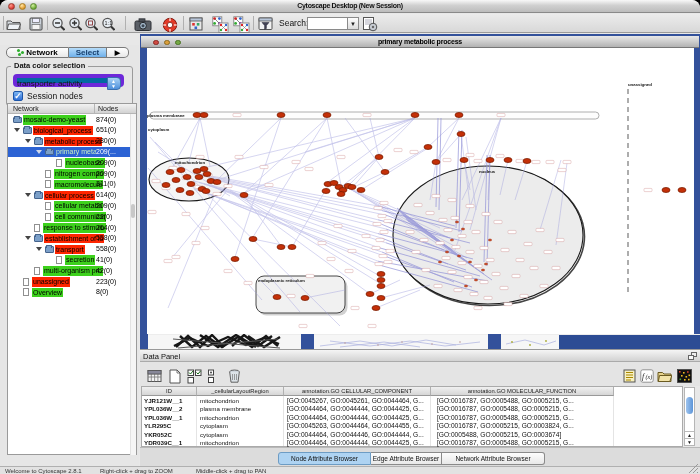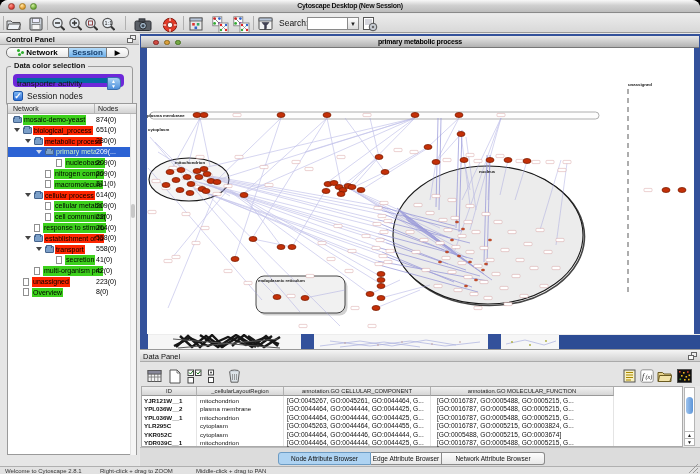--- a/index.html
+++ b/index.html
@@ -153,28 +153,24 @@
         <rect x="1.5" y="1.5" width="10" height="12" fill="#fff" stroke="#555" stroke-width="1"></rect>
         <path d="M3 4 h7 M3 6 h7 M3 8 h5" stroke="#99a" stroke-width="0.8"></path>
         <circle cx="11" cy="11" r="3.8" fill="#c8cdd4" stroke="#444" stroke-width="0.9"></circle>
         <circle cx="11" cy="11" r="1.2" fill="#666"></circle>
       </svg>
     <span style="position:absolute;left:279px;top:4px;font-size:8.5px;color:#111">Search:</span>
     <span style="position:absolute;left:307px;top:3px;width:52px;height:13px;background:#fff;border:1px solid #8a8a8a"></span>
     <span style="position:absolute;left:347px;top:3px;width:12px;height:13px;background:linear-gradient(#fdfdfd,#dcdcdc);border:1px solid #8a8a8a;font-size:6px;text-align:center;line-height:12px;color:#222">▼</span>
   </div>
 
-  <div id="cphead">Control Panel<span style="position:absolute;right:3px;top:2px;width:9px;height:8px">
-        <span style="position:absolute;left:2.5px;top:0;width:6px;height:5px;border:1px solid #666;background:#eee"></span>
-        <span style="position:absolute;left:0;top:2.5px;width:6px;height:5px;border:1px solid #666;background:#f8f8f8"></span>
-      </span></div>
   <div id="cpbody">
     <div id="tabs">
       <div class="tabseg" style="left:0;width:63px;border-radius:5px 0 0 5px;background:linear-gradient(#fff,#e8e8e8)"><span style="display:inline-block;width:7px;height:7px;position:relative;top:1px;margin-right:2px"><span style="position:absolute;left:0;top:0;width:3px;height:3px;background:#2fae2f;border-radius:50%"></span><span style="position:absolute;right:0;top:2px;width:3px;height:3px;background:#2fae2f;border-radius:50%"></span><span style="position:absolute;left:1px;bottom:0;width:3px;height:3px;background:#2fae2f;border-radius:50%"></span></span>Network</div>
-      <div class="tabseg" style="left:63px;width:38px;border-left:none;background:linear-gradient(#b5dcfa,#6fb0ea);color:#18406e">Session</div>
+      <div class="tabseg" style="left:63px;width:38px;border-left:none;background:linear-gradient(#b5dcfa,#6fb0ea);color:#18406e">Select</div>
       <div class="tabseg" style="left:101px;width:22px;border-left:none;border-radius:0 5px 5px 0;background:linear-gradient(#fff,#e8e8e8);font-size:7px">▶</div>
     </div>
     <div id="groupbox"></div>
     <div id="gblabel">Data color selection</div>
     <div id="combo">transporter activity<span id="combobtn">
           <span style="position:absolute;left:3px;top:1px;color:#fff;font-size:5px;line-height:5px">▲<br>▼</span>
         </span></div>
     <div id="checkbox">✓</div>
     <div id="cklabel">Session nodes</div>
   </div>

